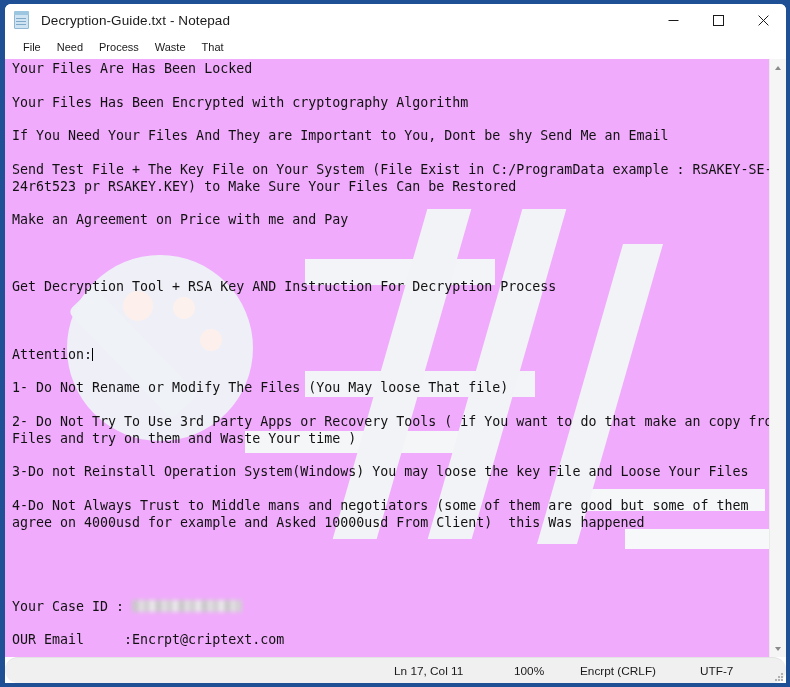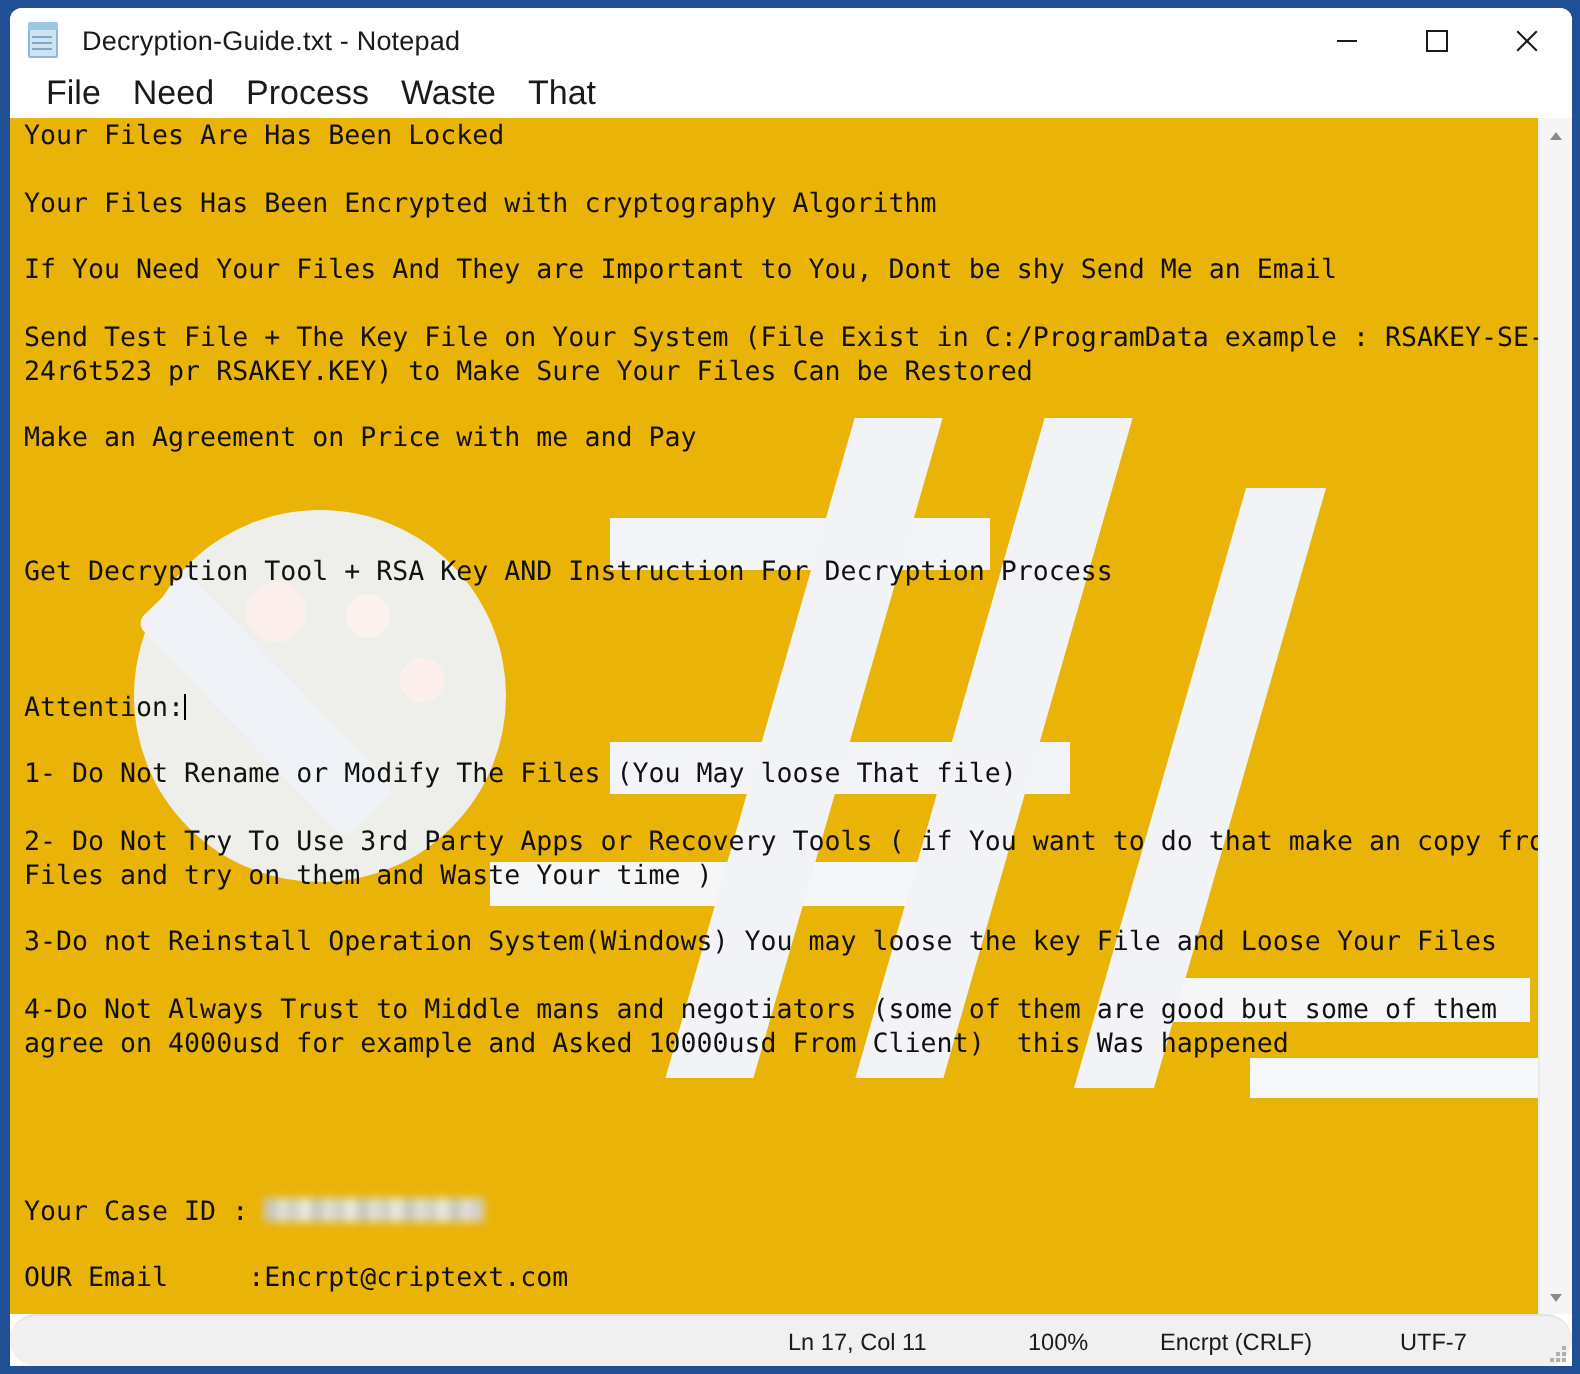--- a/index.html
+++ b/index.html
@@ -107,32 +107,32 @@
   
   #menubar {
     height: 23px;
     flex: 0 0 23px;
     background: #ffffff;
     display: flex;
     align-items: center;
     padding-left: 10px;
   }
   .menu-item {
-    font-size: 17px;
+    font-size: 11px;
     color: #1a1a1a;
     padding: 2px 8px 3px 8px;
     cursor: default;
     white-space: nowrap;
   }
 
   
   #editor-wrap {
     flex: 1 1 auto;
     position: relative;
-    background: #eab308;
+    background: #f0abfc;
     display: flex;
     overflow: hidden;
     min-height: 0;
   }
   #textarea {
     position: relative;
     flex: 1 1 auto;
     overflow: hidden;
     padding: 2px 0 0 7px;
     box-sizing: border-box;

